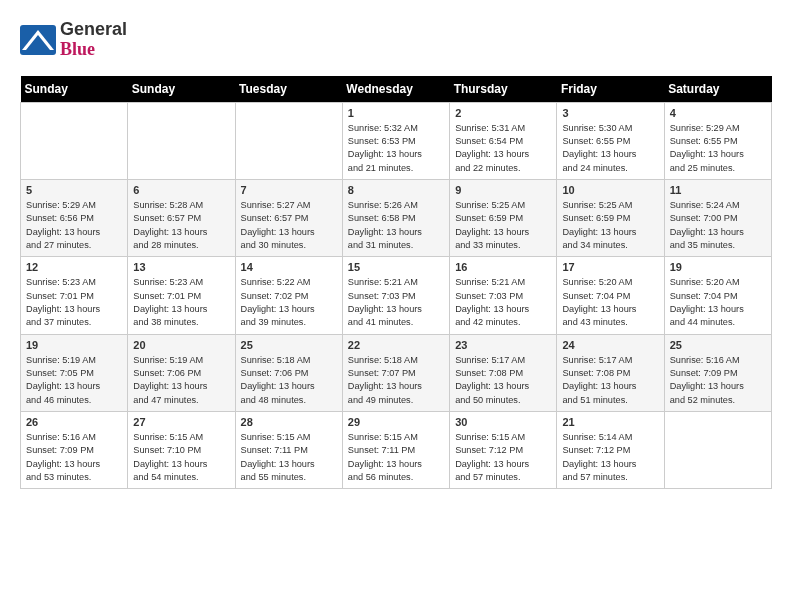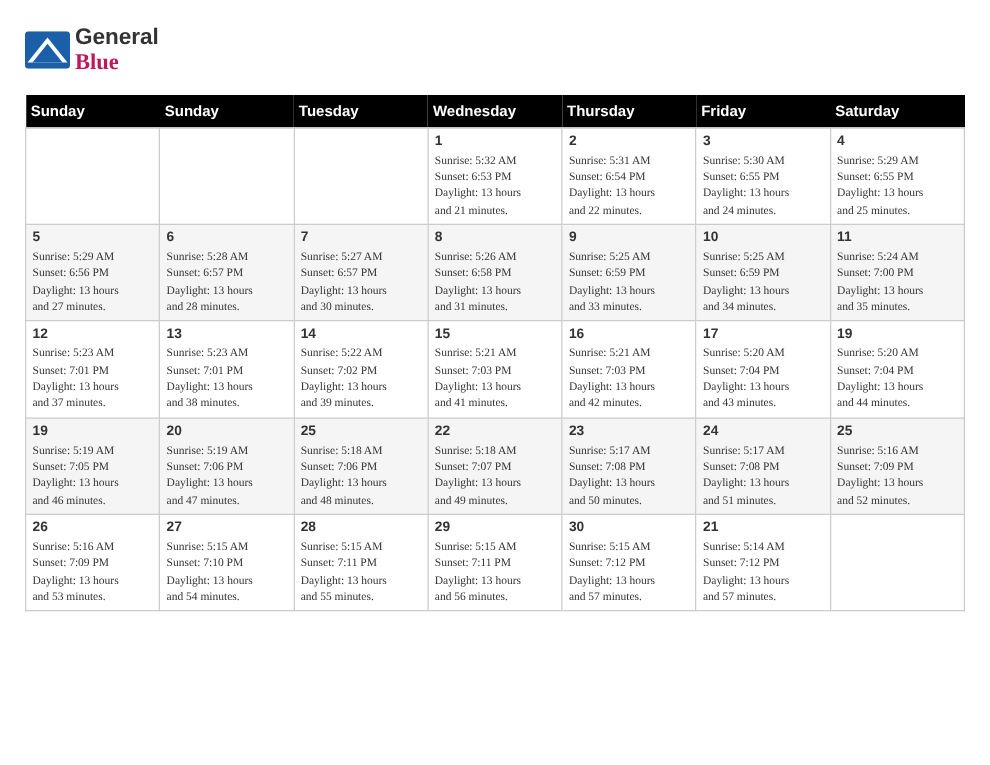--- a/index.html
+++ b/index.html
@@ -72,21 +72,20 @@
     }
     .day-num {
       font-weight: bold;
       font-size: 11px;
       margin-bottom: 3px;
       display: block;
     }
     .day-info {
       line-height: 1.45;
       font-size: 9.2px;
-      font-family: Liberation Serif, serif;
     }
   </style>
 </head>
 <body>
 
 <div class="header">
   <div class="logo">
     <svg width="36" height="30" viewBox="0 0 36 30">
       <rect x="0" y="0" width="36" height="30" rx="3" fill="#1a5fa8"></rect>
       <polygon points="18,5 34,25 2,25" fill="white"></polygon>

